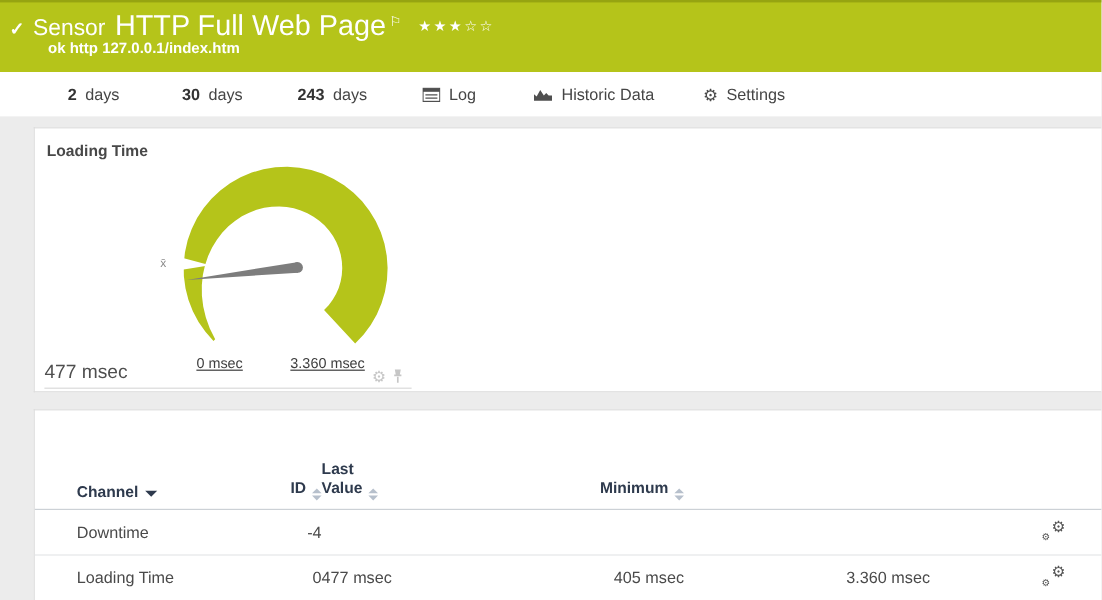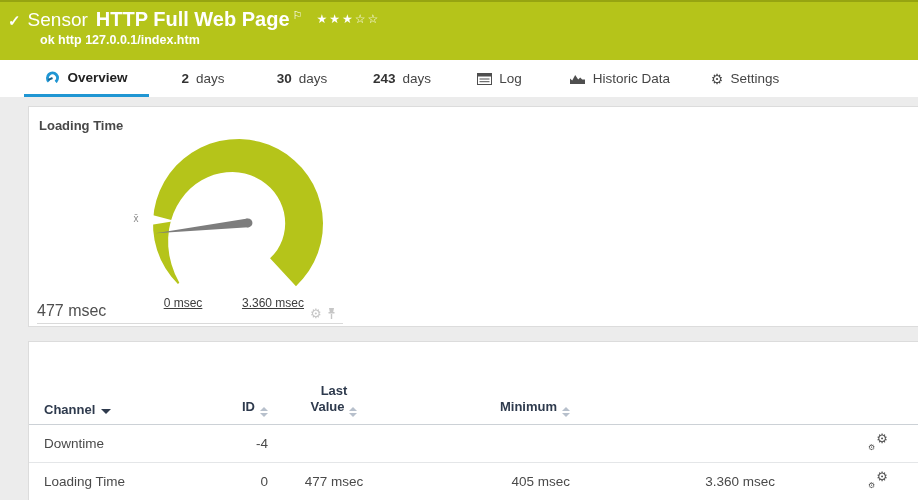--- a/index.html
+++ b/index.html
@@ -4,21 +4,21 @@
 <style>
   * { margin:0; padding:0; box-sizing:border-box; }
   html,body { width:918px; height:500px; overflow:hidden; }
   body { font-family:"Liberation Sans", sans-serif; background:#ececec; position:relative; }
 
   
   .hdr { position:absolute; top:0; left:0; width:918px; height:60px; background:#b5c41a; border-top:2px solid #96a411; color:#fff; }
   .hdr-line1 { position:absolute; left:8px; top:6px; display:flex; align-items:baseline; white-space:nowrap; }
   .chk { font-size:15px; font-weight:bold; margin-right:7px; }
   .kind { font-size:19px; margin-right:8px; }
-  .title { font-weight:bold; font-size:20px; }
+  .title { font-weight:normal; font-size:24px; }
   .flag { font-size:11px; position:relative; top:-7px; margin-left:3px; }
   .stars { font-size:12px; letter-spacing:2px; margin-left:14px; position:relative; top:-3px; }
   .hdr-line2 { position:absolute; left:40px; top:31px; font-size:12.5px;font-weight:bold; }
 
   
   .tabbar { position:absolute; top:60px; left:0; width:918px; height:37px; background:#fff; display:flex; padding-left:24px; }
   .tab { display:flex; align-items:center; justify-content:center; gap:7px; font-size:13.5px; color:#454545; cursor:pointer; height:37px; }
   .tab.active { border-bottom:3px solid #2096d3; font-weight:bold; color:#222; }
   .tab .num { font-weight:bold; color:#333; }
   .tab svg, .tab .gearglyph { flex:none; }
@@ -36,23 +36,23 @@
   .glabel.max { left:204px; width:80px; }
   .gvalue { position:absolute; left:8px; top:195px; font-size:16px; color:#4f4f4f; }
   .gicons { position:absolute; left:281px; top:200px; display:flex; align-items:center; gap:5px; color:#c6c6c6; }
   .gicons .gearglyph { font-size:13px; color:#c6c6c6; }
   .gdivider { position:absolute; left:8px; top:216px; width:306px; height:1px; background:#dadada; }
 
   
   .trow { display:flex; align-items:center; width:100%; }
   .thead { height:83px; align-items:flex-end; padding-bottom:7px; border-bottom:1px solid #ccd1d6; font-size:13px; font-weight:bold; color:#2e3a4d; }
   .tbody-row { height:38px; border-bottom:1px solid #e4e6e8; font-size:13.5px; color:#4a4a4a; }
-  .col-ch  { width:177px; padding-left:15px; text-align:left; }
+  .col-ch  { width:177px; padding-left:35px; text-align:left; }
   .col-id  { width:62px;  text-align:right; }
-  .col-last{ width:132px; text-align:center; }
+  .col-last{ width:132px; text-align:left; }
   .col-min { width:170px; text-align:right; }
   .col-max { width:205px; text-align:right; }
   .col-act { flex:1; text-align:right; padding-right:30px; }
   .hwrap { display:inline-block; width:62px; line-height:1.2; vertical-align:bottom; }
   .sorticons { display:inline-flex; flex-direction:column; gap:2px; margin-left:5px; vertical-align:0px; }
   .tri-up   { width:0;height:0;border-left:4px solid transparent;border-right:4px solid transparent;border-bottom:4px solid #b7c0cc; }
   .tri-down { width:0;height:0;border-left:4px solid transparent;border-right:4px solid transparent;border-top:4px solid #b7c0cc; }
   .tri-active { display:inline-block; width:0;height:0;border-left:5px solid transparent;border-right:5px solid transparent;border-top:5px solid #2e3a4d; margin-left:6px; }
   .gears { position:relative; display:inline-block; width:20px; height:17px; cursor:pointer; }
   .gears .big   { position:absolute; right:0; top:-2px; font-size:13px; color:#555; line-height:1; }
@@ -66,27 +66,20 @@
     <span class="chk">✓</span>
     <span class="kind">Sensor</span>
     <span class="title">HTTP Full Web Page</span>
     <span class="flag">⚐</span>
     <span class="stars">★★★☆☆</span>
   </div>
   <div class="hdr-line2">ok http 127.0.0.1/index.htm</div>
 </div>
 
 <div class="tabbar">
-  <div class="tab active" style="width:125px">
-    <svg width="15" height="15">
-      <circle cx="7.5" cy="8" r="5" fill="none" stroke="#2096d3" stroke-width="3" stroke-dasharray="23.5 7.9" transform="rotate(136 7.5 8)"></circle>
-      <line x1="7.5" y1="8" x2="3.2" y2="9.8" stroke="#17638e" stroke-width="2"></line>
-    </svg>
-    <span>Overview</span>
-  </div>
   <div class="tab" style="width:108px">
     <span class="num">2</span>
     <span>days</span>
   </div>
   <div class="tab" style="width:90px">
     <span class="num">30</span>
     <span>days</span>
   </div>
   <div class="tab" style="width:110px">
     <span class="num">243</span>

